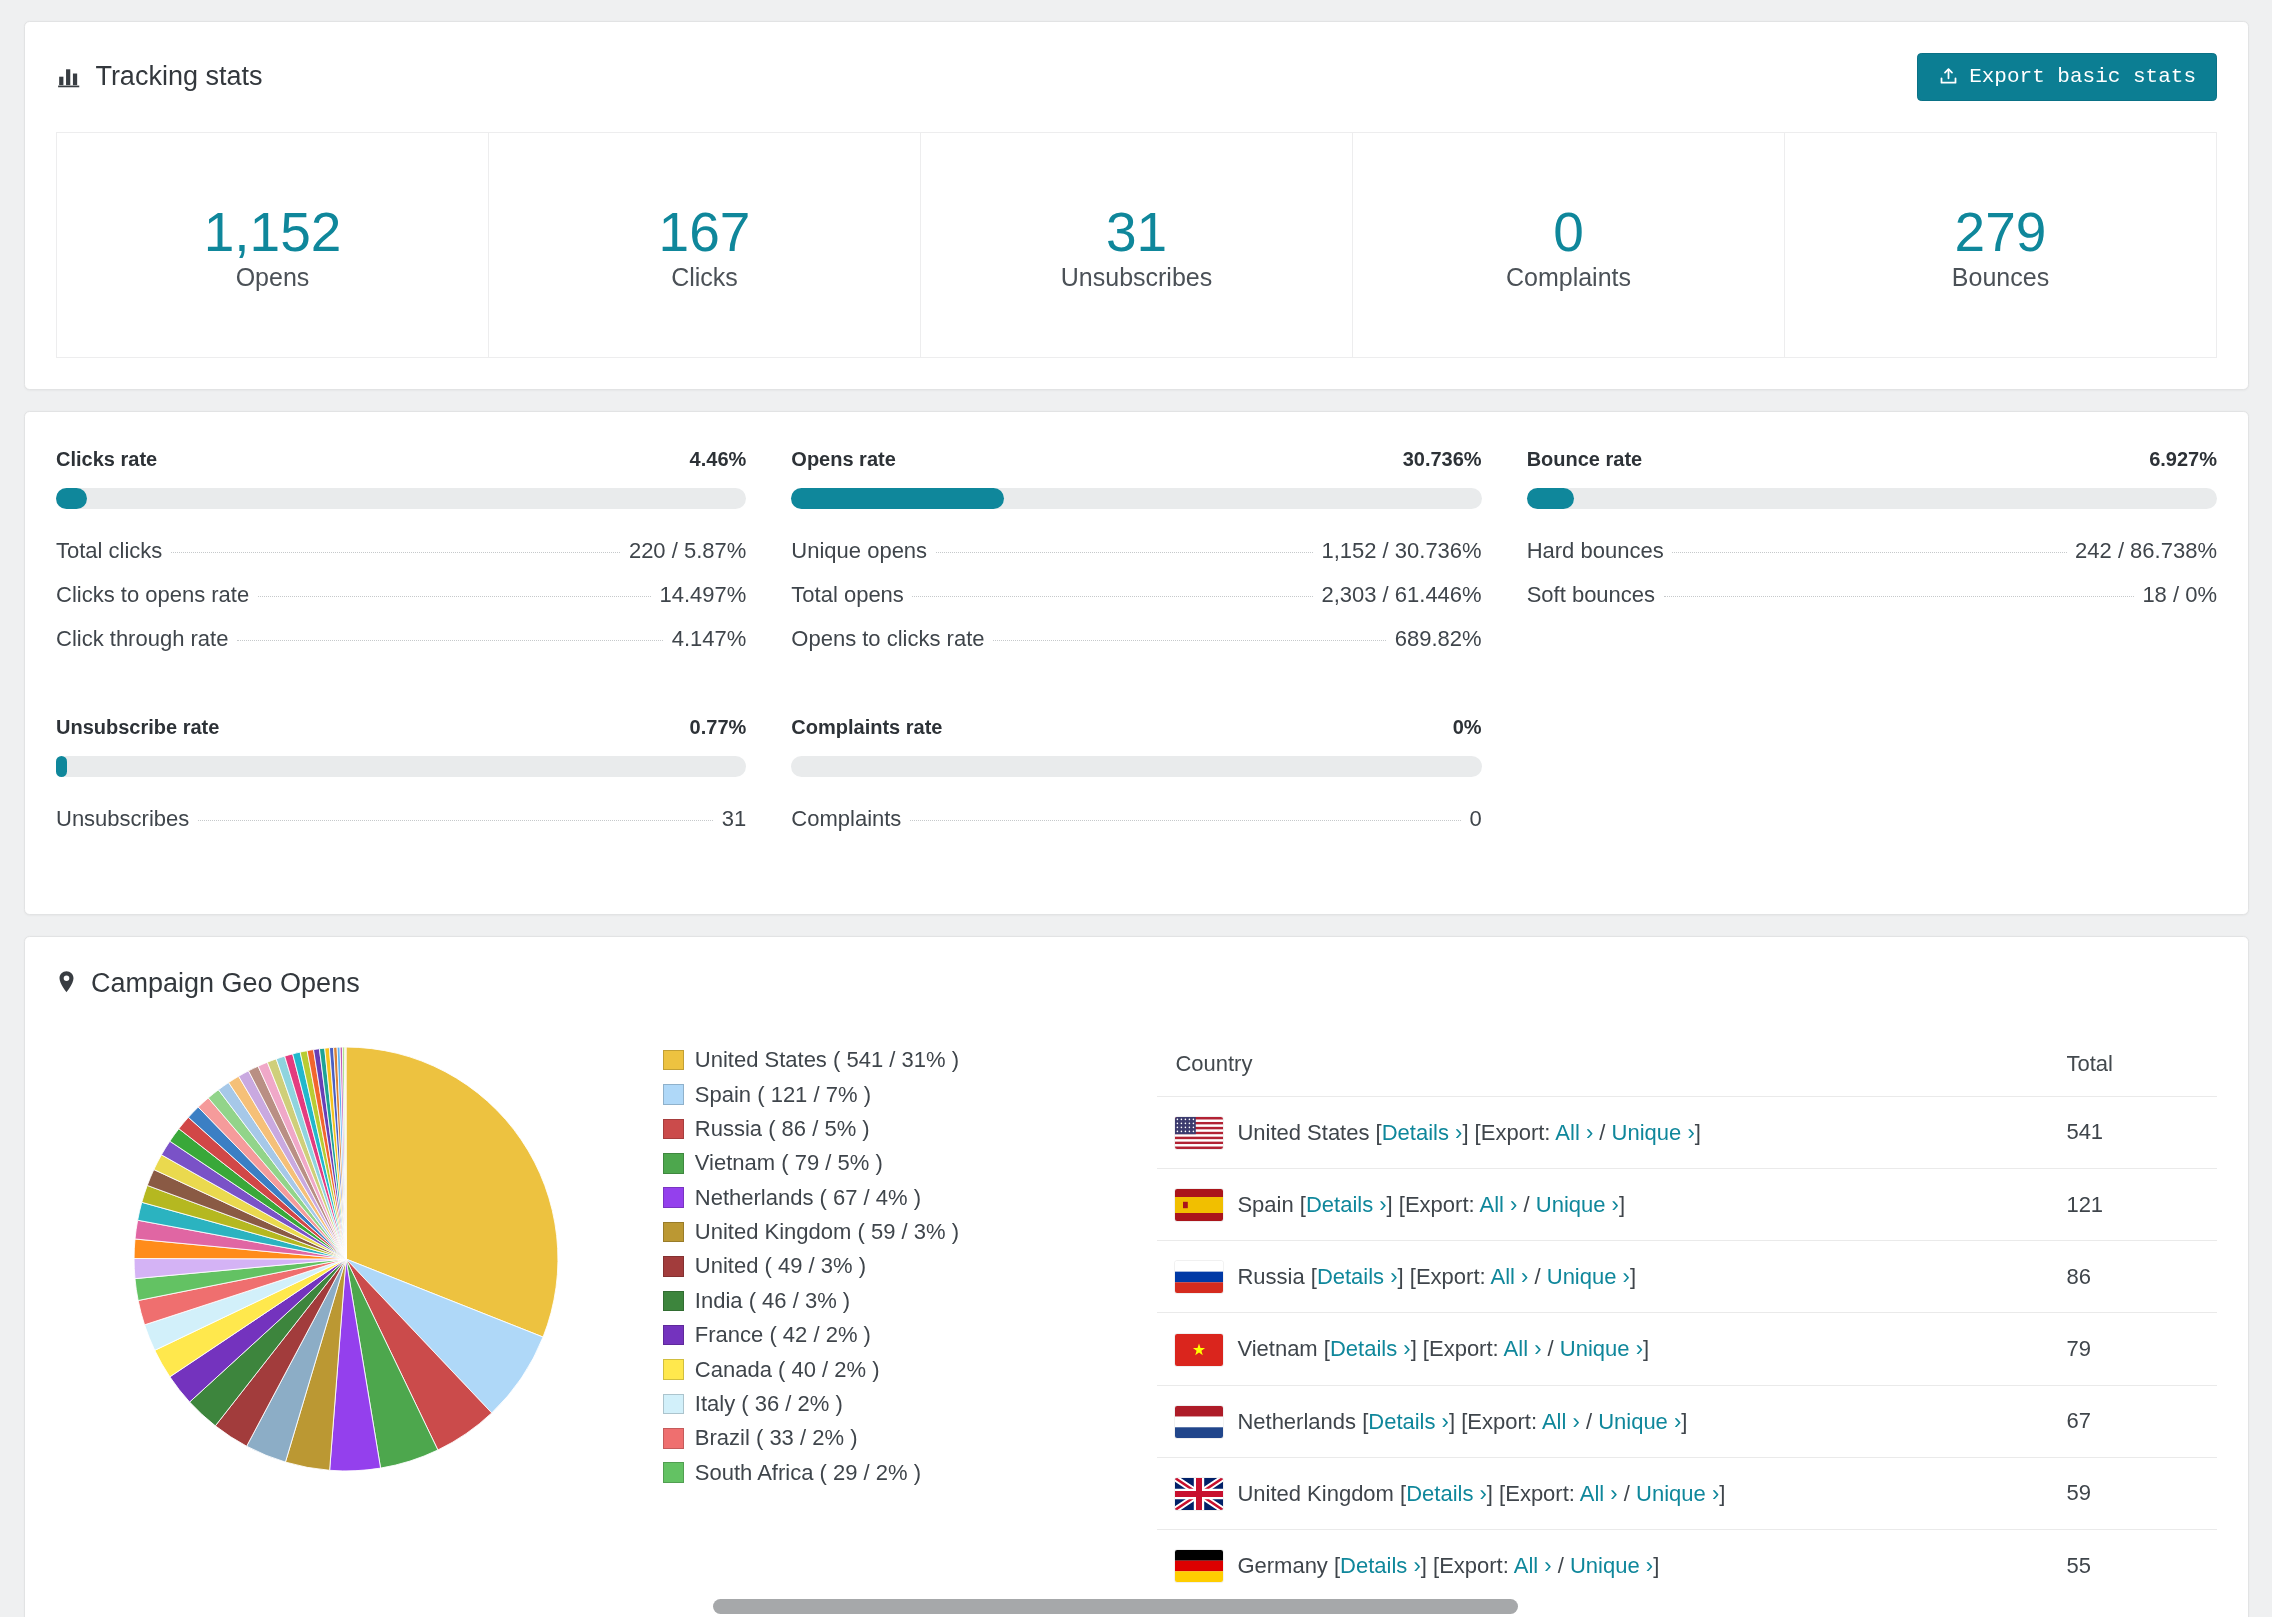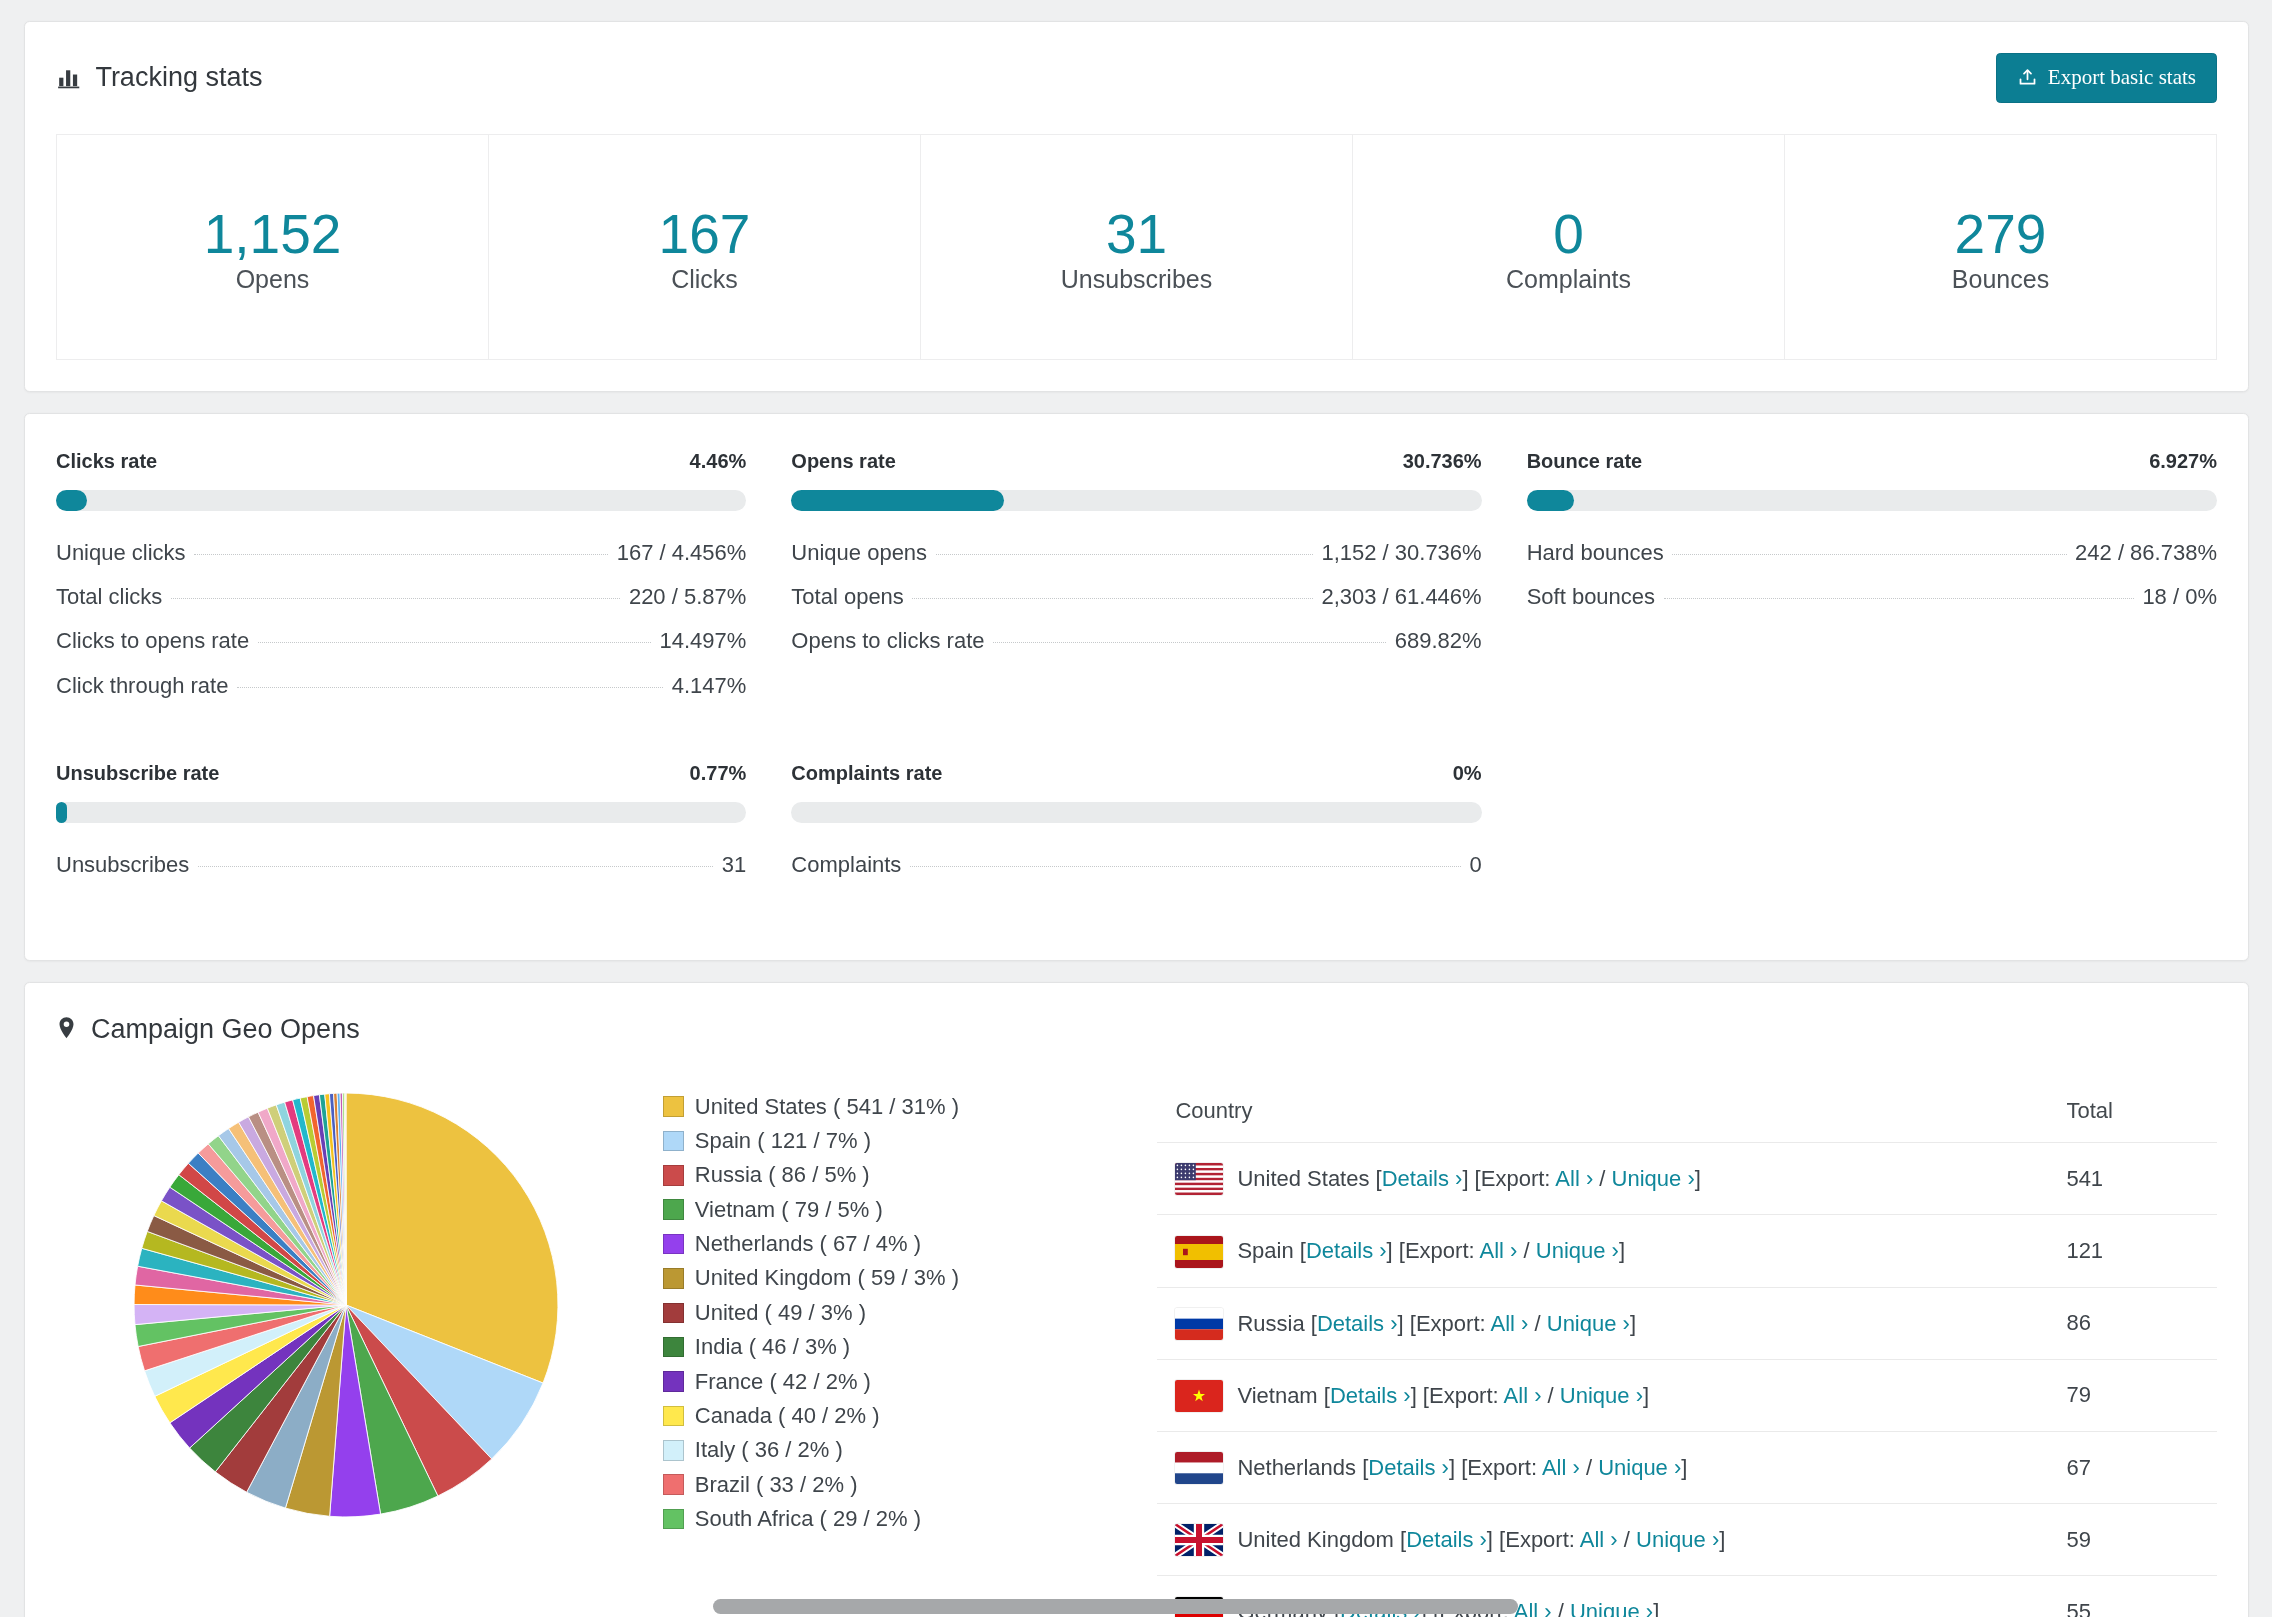--- a/index.html
+++ b/index.html
@@ -2,21 +2,21 @@
 <html style="font-size:11.3px"><head>
 <meta charset="utf-8">
 <style>
   *{box-sizing:border-box;margin:0;padding:0}
   html,body{width:2273px;height:1618px}
   body{overflow:hidden;background:#eff0f1;font-family:"Liberation Sans",sans-serif;color:#3c4247}
   .card{background:#fff;border:0.7px solid #e2e3e4;border-radius:5.6px;margin:21px 24px;padding:31px;box-shadow:0 0.7px 2.1px rgba(0,0,0,.04)}
   .card-head{display:flex;align-items:center;justify-content:space-between}
   .card-title{display:flex;align-items:center;gap:14px;font-size:27px;font-weight:500;color:#33383d}
   .icon{display:inline-flex;align-items:center}
-  .btn-export{display:inline-flex;align-items:center;gap:10px;background:#0c7e93;border:0.7px solid #0a7186;color:#fff;font-family:Liberation Serif, serif;font-size:21px;padding:11.3px 20px;border-radius:4.2px;cursor:pointer}
+  .btn-export{display:inline-flex;align-items:center;gap:10px;background:#0c7e93;border:0.7px solid #0a7186;color:#fff;font-family:Liberation Mono, monospace;font-size:21px;padding:11.3px 20px;border-radius:4.2px;cursor:pointer}
   .summary{display:flex;border:0.7px solid #ededee;margin-top:31px}
   .summary-cell{flex:1;text-align:center;padding:71px 0 65px;border-right:0.7px solid #ededee}
   .summary-cell:last-child{border-right:0}
   .summary-num{font-size:55px;line-height:1.05;font-weight:400;color:#0f879b}
   .summary-lbl{font-size:25px;color:#4b5157;margin-top:2px}
   .rates-grid{display:grid;grid-template-columns:repeat(3,1fr);column-gap:45px;row-gap:54px;padding:4.2px 0 42px}
   .rate-head{display:flex;justify-content:space-between;align-items:baseline}
   .rate-title,.rate-value{font-size:20px;font-weight:700;color:#2d3237}
   .bar{height:21px;border-radius:10.6px;background:#e9ebec;position:relative;margin:17px 0 20px}
   .fill{position:absolute;left:0;top:0;bottom:0;border-radius:10.6px;background:#0f879b}
@@ -94,25 +94,20 @@
 
   <section class="card">
     <div class="rates-grid" id="rates-grid">
         <section>
           <div class="rate-head">
             <span class="rate-title">Clicks rate</span>
             <span class="rate-value">4.46%</span>
           </div>
           <div class="bar">
             <span class="fill" style="width:4.46%;"></span>
-          </div>
-          <div class="stat-row">
-            <span class="lab">Unique clicks</span>
-            <span class="leader"></span>
-            <span class="val">167 / 4.456%</span>
           </div>
           <div class="stat-row">
             <span class="lab">Total clicks</span>
             <span class="leader"></span>
             <span class="val">220 / 5.87%</span>
           </div>
           <div class="stat-row">
             <span class="lab">Clicks to opens rate</span>
             <span class="leader"></span>
             <span class="val">14.497%</span>

